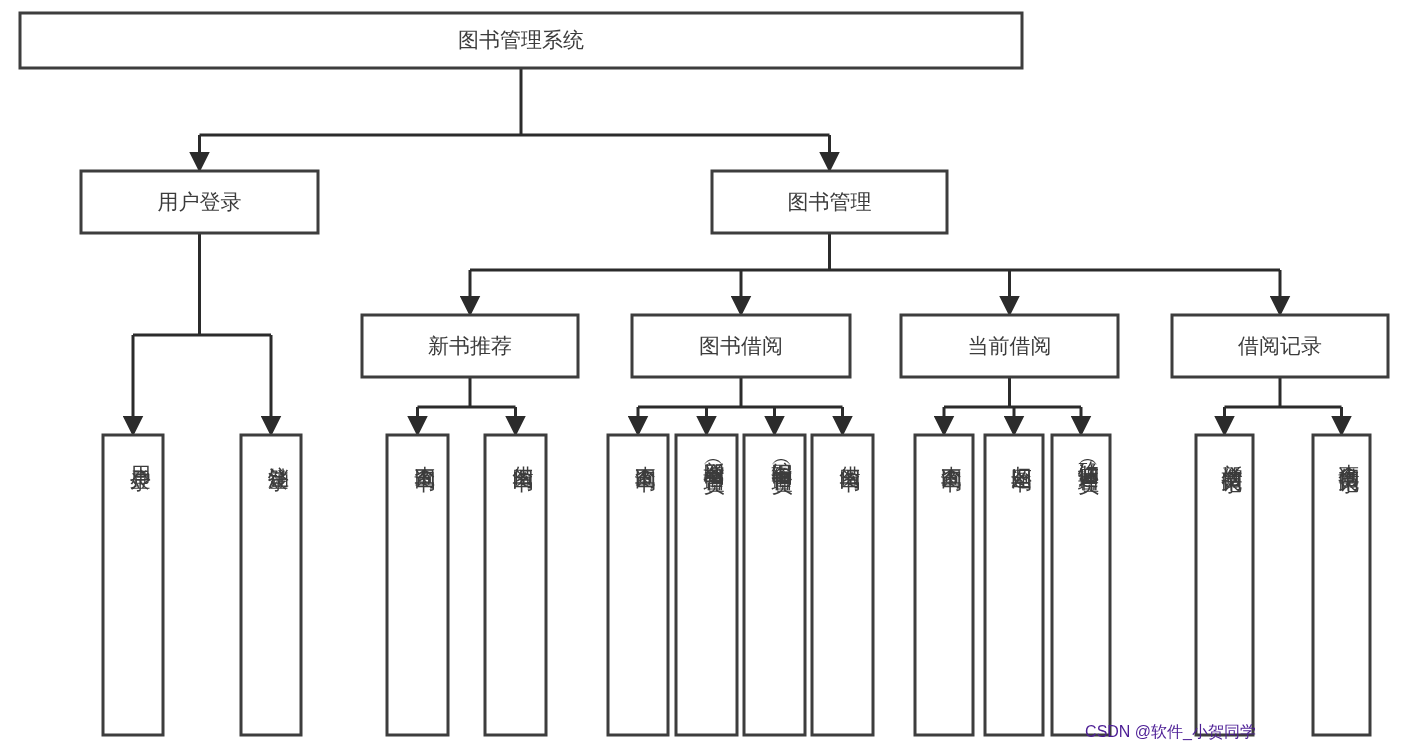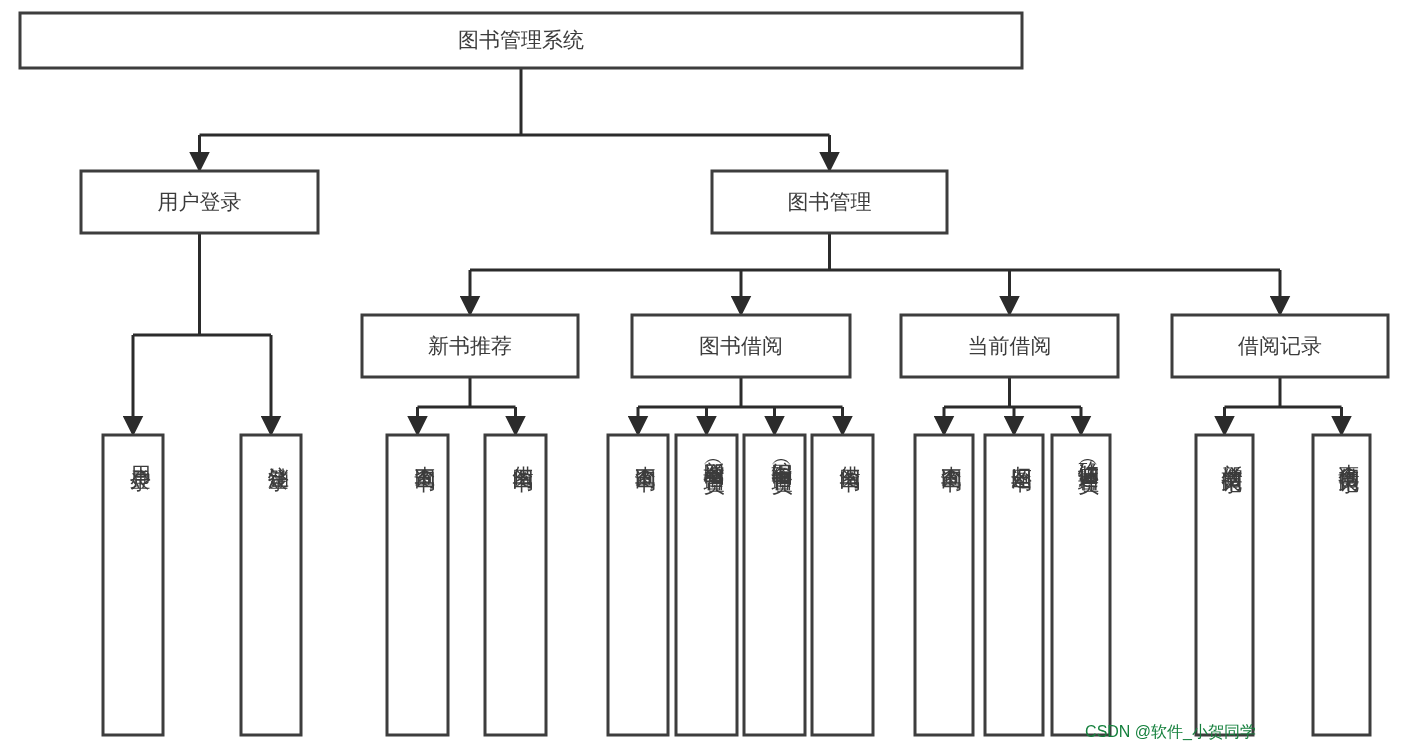--- a/index.html
+++ b/index.html
@@ -20,21 +20,21 @@
   }
   .leaf-label{
     fill:#3c3c3c;font-size:21px;
     font-family:"Liberation Sans","DejaVu Sans",sans-serif;
     text-anchor:middle;
     writing-mode:vertical-rl;
     letter-spacing:2px;
   }
   .watermark{
     position:absolute;right:8px;bottom:4px;
-    font-size:16px;color:#15803d;
+    font-size:16px;color:#4c1d95;
     font-family:"Liberation Sans","DejaVu Sans",sans-serif;
     white-space:nowrap;pointer-events:none;
   }
 </style>
 </head>
 <body>
 
 <div id="diagram-root">
 
   <svg id="tree-svg" viewBox="0 0 1405 747">

